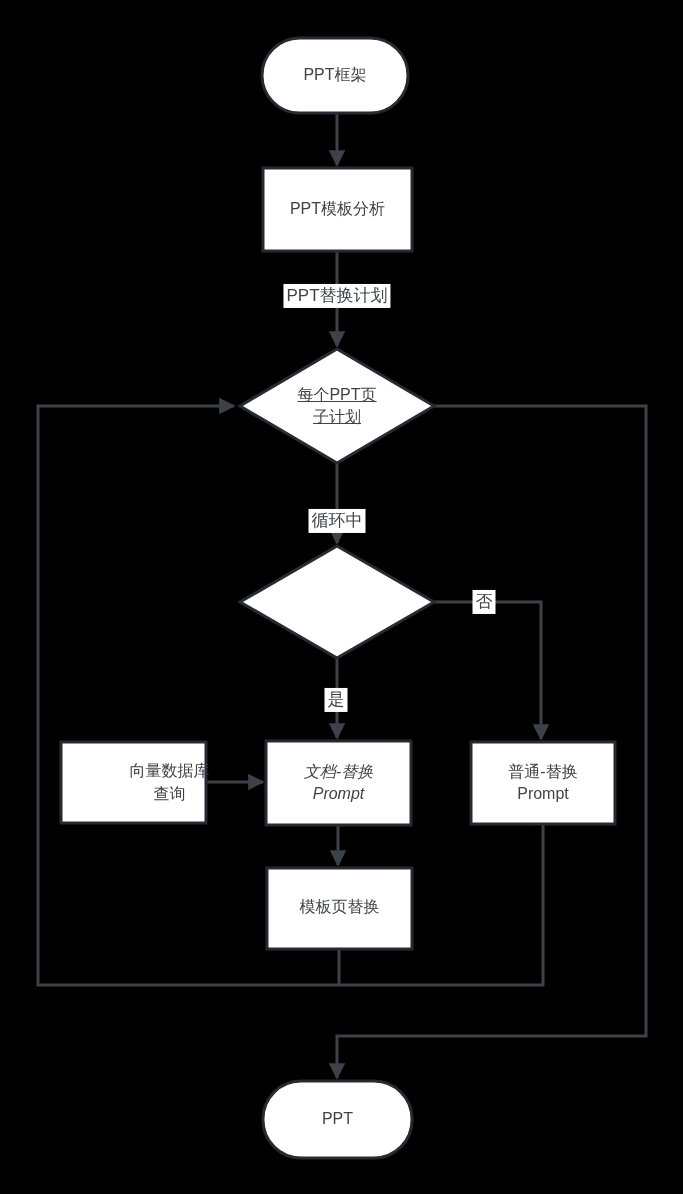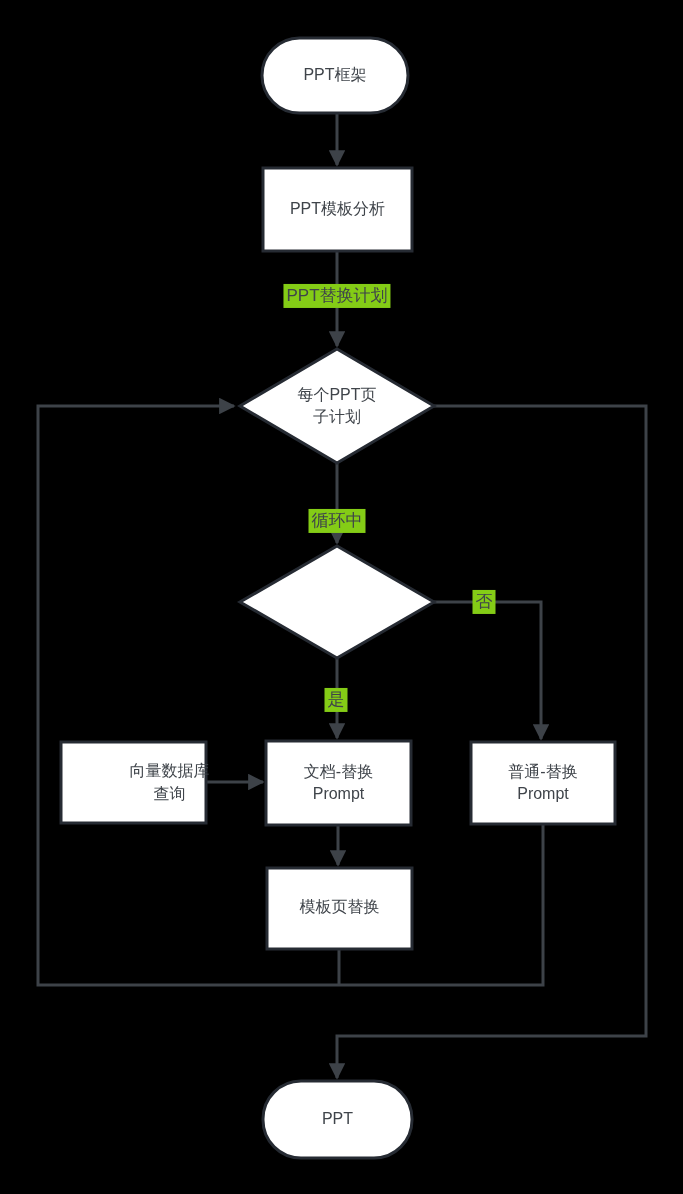--- a/index.html
+++ b/index.html
@@ -14,21 +14,21 @@
   .node-label{
     position:absolute;z-index:2;
     display:flex;align-items:center;justify-content:center;
     text-align:center;white-space:pre-line;
     color:#3f444a;font-size:16px;line-height:1.4;
     pointer-events:none;
   }
   .edge-label{
     position:absolute;z-index:3;
     transform:translate(-50%,-50%);
-    background:#84cc16;color:#3f444a;
+    background:#ffffff;color:#3f444a;
     font-size:17px;line-height:1.3;
     padding:1px 3px;white-space:nowrap;
   }
 </style>
 </head>
 <body>
 
 <div class="canvas">
 
   <svg class="edges" width="683" height="1194" viewBox="0 0 683 1194">
@@ -61,28 +61,28 @@
       <rect x="471" y="742" width="144" height="82"></rect>
       <rect x="267" y="868" width="145" height="81"></rect>
       <rect x="263" y="1081" width="149" height="77" rx="38"></rect>
     </g>
   </svg>
 
   <div class="node-label" style="left:262px;top:38px;width:146px;height:75px;">PPT框架</div>
 
   <div class="node-label" style="left:263px;top:168px;width:149px;height:83px;border-radius:24px;">PPT模板分析</div>
 
-  <div class="node-label" style="left:240px;top:349px;width:194px;height:114px;">每个PPT页
+  <div class="node-label" style="left:240px;top:349px;width:194px;height:114px;text-decoration:underline;">每个PPT页
 子计划</div>
 
 
   <div class="node-label" style="left:61px;top:742px;width:145px;height:81px;margin-left:36px;">向量数据库
 查询</div>
 
-  <div class="node-label" style="left:266px;top:741px;width:145px;height:84px;">文档-替换
+  <div class="node-label" style="left:266px;top:741px;width:145px;height:84px;font-style:italic;">文档-替换
 Prompt</div>
 
   <div class="node-label" style="left:471px;top:742px;width:144px;height:82px;">普通-替换
 Prompt</div>
 
   <div class="node-label" style="left:267px;top:868px;width:145px;height:81px;font-family:Liberation Mono, monospace;">模板页替换</div>
 
   <div class="node-label" style="left:263px;top:1081px;width:149px;height:77px;">PPT</div>
 
   <div class="edge-label" style="left:337px;top:296px;">PPT替换计划</div>

